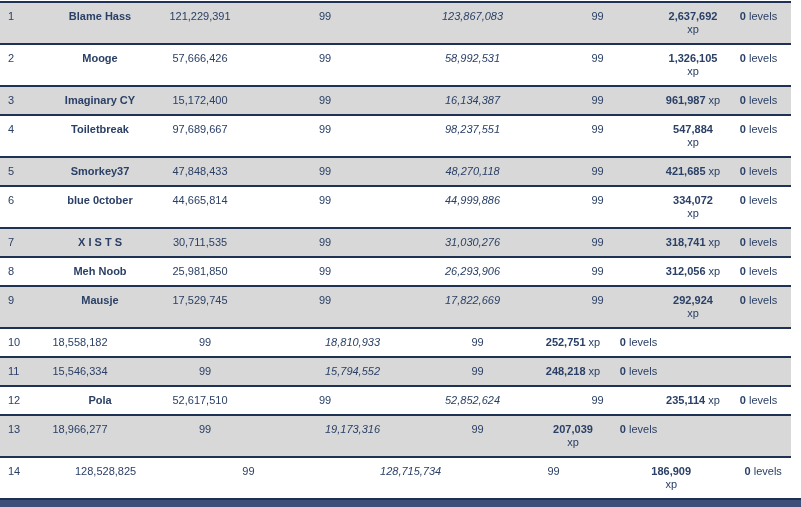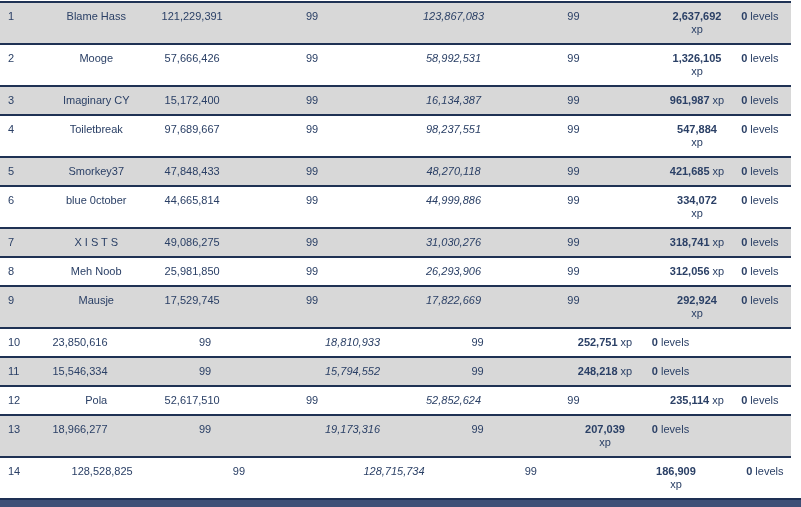--- a/index.html
+++ b/index.html
@@ -28,26 +28,26 @@
   .lb-row.short{height:27px;}
   .lb-row:last-child{border-bottom:none;gap:36px;}
   .cell{
     padding-top:7px;
     text-align:center;
     line-height:13px;
     box-sizing:border-box;
     white-space:nowrap;
   }
   .c-rank{width:40px;text-align:left;padding-left:8px;}
-  .c-name{width:120px;}
+  .c-name{width:120px;font-weight:bold;}
   .c-xp1{width:80px;}
   .c-lvl1{width:170px;}
   .c-xp2{width:125px;font-style:italic;}
   .c-lvl2{width:125px;}
-  .c-gain{width:66px;white-space:normal;margin-left:32px;}
+  .c-gain{width:66px;white-space:normal;}
   .c-levels{width:65px;}
   .bold{font-weight:700;}
   .footer-bar{
     position:absolute;
     left:0;bottom:0;
     width:801px;height:9px;
     background:#3e5077;
     border-top:2px solid #1e3054;
     box-sizing:border-box;
   }
@@ -143,21 +143,21 @@
       <span class="bold">334,072</span><br><span>xp</span>
     </div>
     <div class="cell c-levels">
       <span class="bold">0</span> <span>levels</span>
     </div>
   </div>
 
   <div class="lb-row shade short">
     <div class="cell c-rank">7</div>
     <div class="cell c-name">X I S T S</div>
-    <div class="cell c-xp1">49,086,275</div>
+    <div class="cell c-xp1">30,711,535</div>
     <div class="cell c-lvl1">99</div>
     <div class="cell c-xp2">31,030,276</div>
     <div class="cell c-lvl2">99</div>
     <div class="cell c-gain">
       <span class="bold">318,741</span> <span>xp</span>
     </div>
     <div class="cell c-levels">
       <span class="bold">0</span> <span>levels</span>
     </div>
   </div>
@@ -187,21 +187,21 @@
     <div class="cell c-gain">
       <span class="bold">292,924</span><br><span>xp</span>
     </div>
     <div class="cell c-levels">
       <span class="bold">0</span> <span>levels</span>
     </div>
   </div>
 
   <div class="lb-row plain short">
     <div class="cell c-rank">10</div>
-    <div class="cell c-xp1">23,850,616</div>
+    <div class="cell c-xp1">18,558,182</div>
     <div class="cell c-lvl1">99</div>
     <div class="cell c-xp2">18,810,933</div>
     <div class="cell c-lvl2">99</div>
     <div class="cell c-gain">
       <span class="bold">252,751</span> <span>xp</span>
     </div>
     <div class="cell c-levels">
       <span class="bold">0</span> <span>levels</span>
     </div>
   </div>

